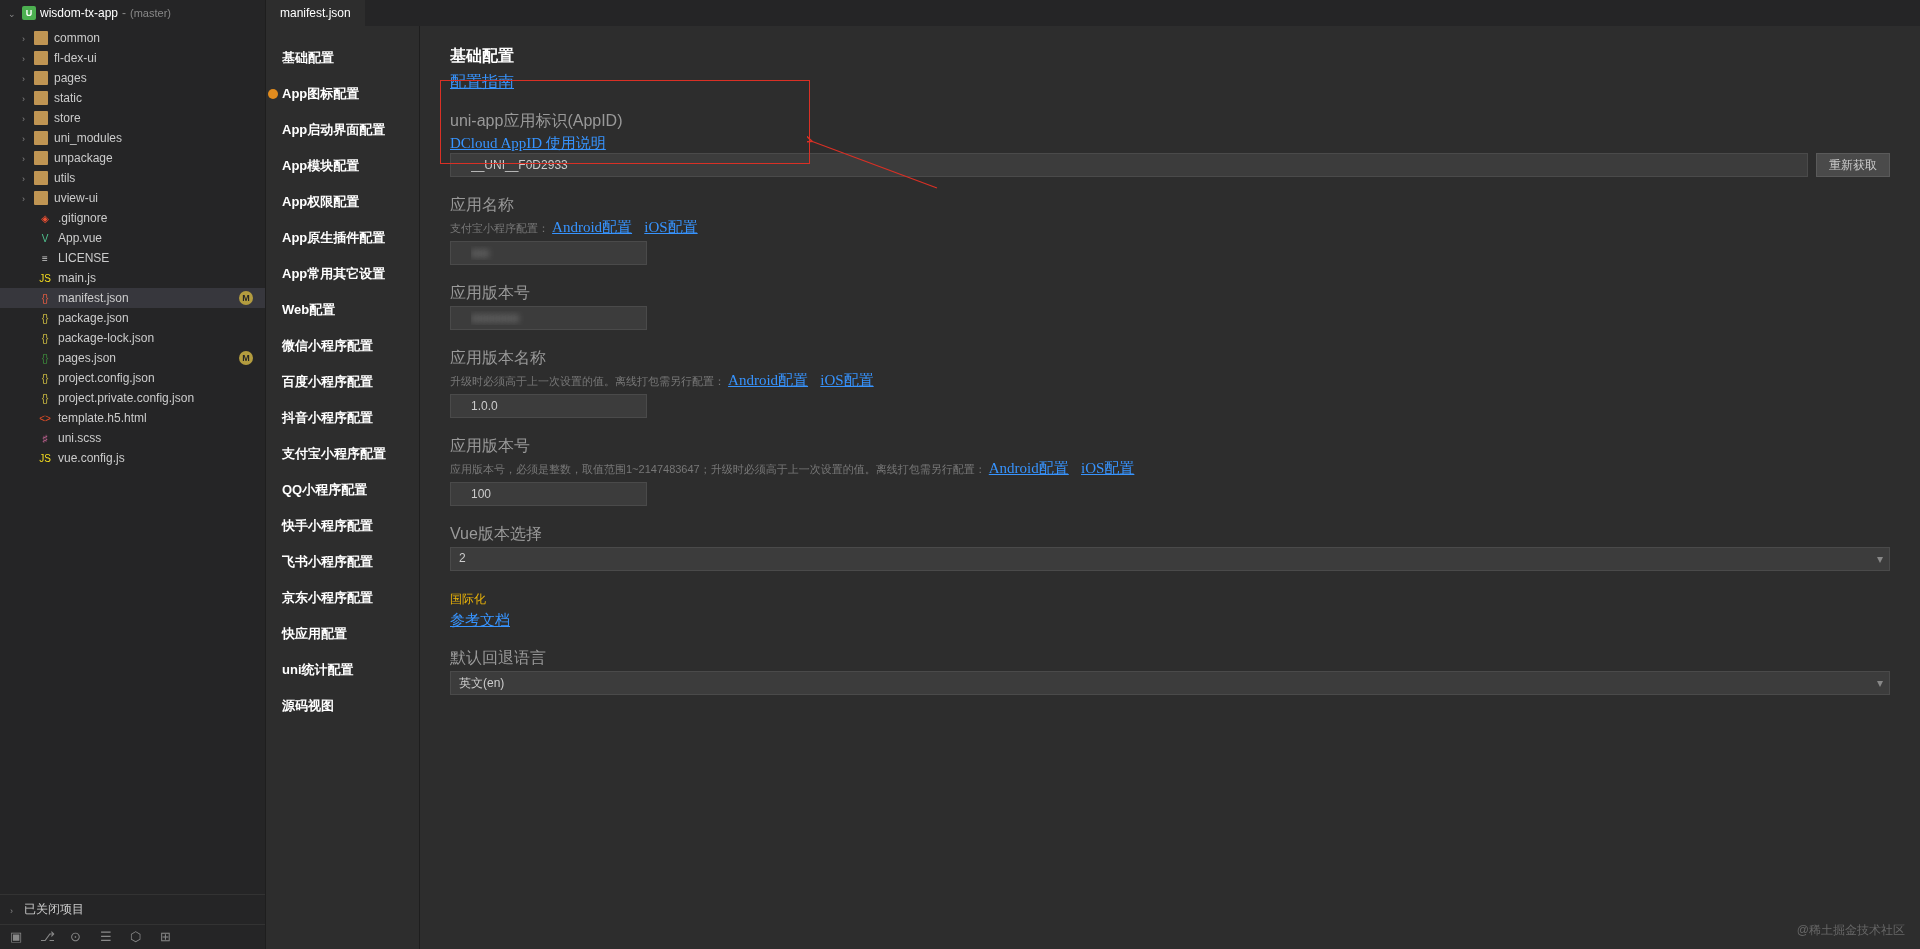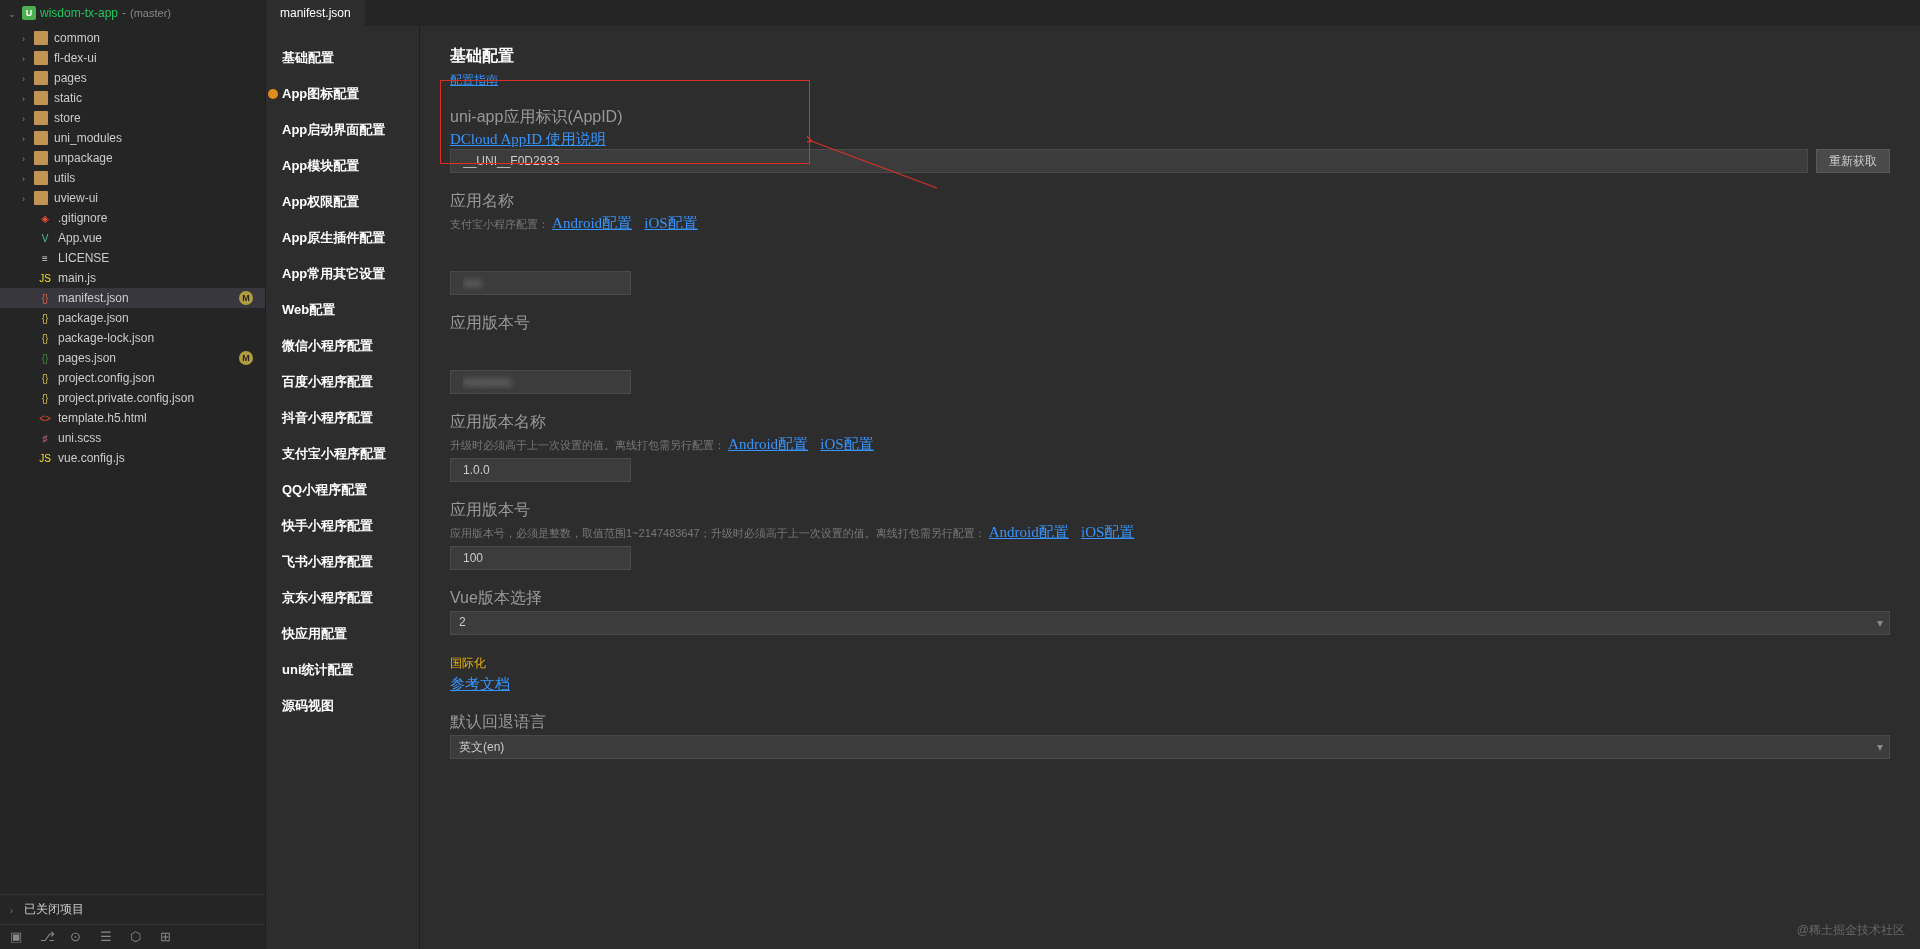--- a/index.html
+++ b/index.html
@@ -30,21 +30,21 @@
   color: #cccccc;
 }
 .project-header .chev { width: 10px; }
 .project-icon {
   width: 14px; height: 14px;
   background: #4caf50;
   border-radius: 2px;
   display: flex; align-items: center; justify-content: center;
   font-size: 9px; color: #fff; font-weight: bold;
 }
-.project-name { color: #22c55e; }
+.project-name { color: #ffffff; }
 .project-branch { color: #888; font-size: 11px; }
 .tree { flex: 1; overflow-y: auto; padding-top: 2px; }
 .tree-item {
   display: flex;
   align-items: center;
   gap: 4px;
   padding: 2px 4px 2px 22px;
   font-size: 12px;
   color: #cccccc;
   cursor: pointer;
@@ -157,21 +157,21 @@
 }
 .section-title {
   font-size: 16px;
   font-weight: bold;
   color: #fff;
   margin-bottom: 5px;
 }
 .link {
   color: #3794ff;
   text-decoration: underline;
-  font-size: 12px;
+  font-size: 16px;
   cursor: pointer;
 }
 .link.small { font-size: 15px; font-family: Liberation Serif, serif; }
 .form-group { margin-top: 18px; }
 .form-label {
   font-size: 16px;
   color: #999;
   margin-bottom: 2px;
   display: block;
 }
@@ -182,28 +182,27 @@
 }
 .input-row {
   display: flex;
   gap: 8px;
 }
 .text-input {
   flex: 1;
   background: #3c3c3c;
   border: 1px solid #4a4a4a;
   color: #ccc;
-  padding: 4px 12px;
+  padding: 4px 20px;
   font-size: 12px;
   height: 24px;
 }
 .text-input.blurred {
   color: transparent;
   text-shadow: 0 0 6px rgba(180,180,180,0.9);
-  margin-top: 34px;
 }
 .btn {
   background: #4a4a4a;
   border: 1px solid #5a5a5a;
   color: #ccc;
   padding: 3px 12px;
   font-size: 12px;
   cursor: pointer;
   height: 24px;
 }

